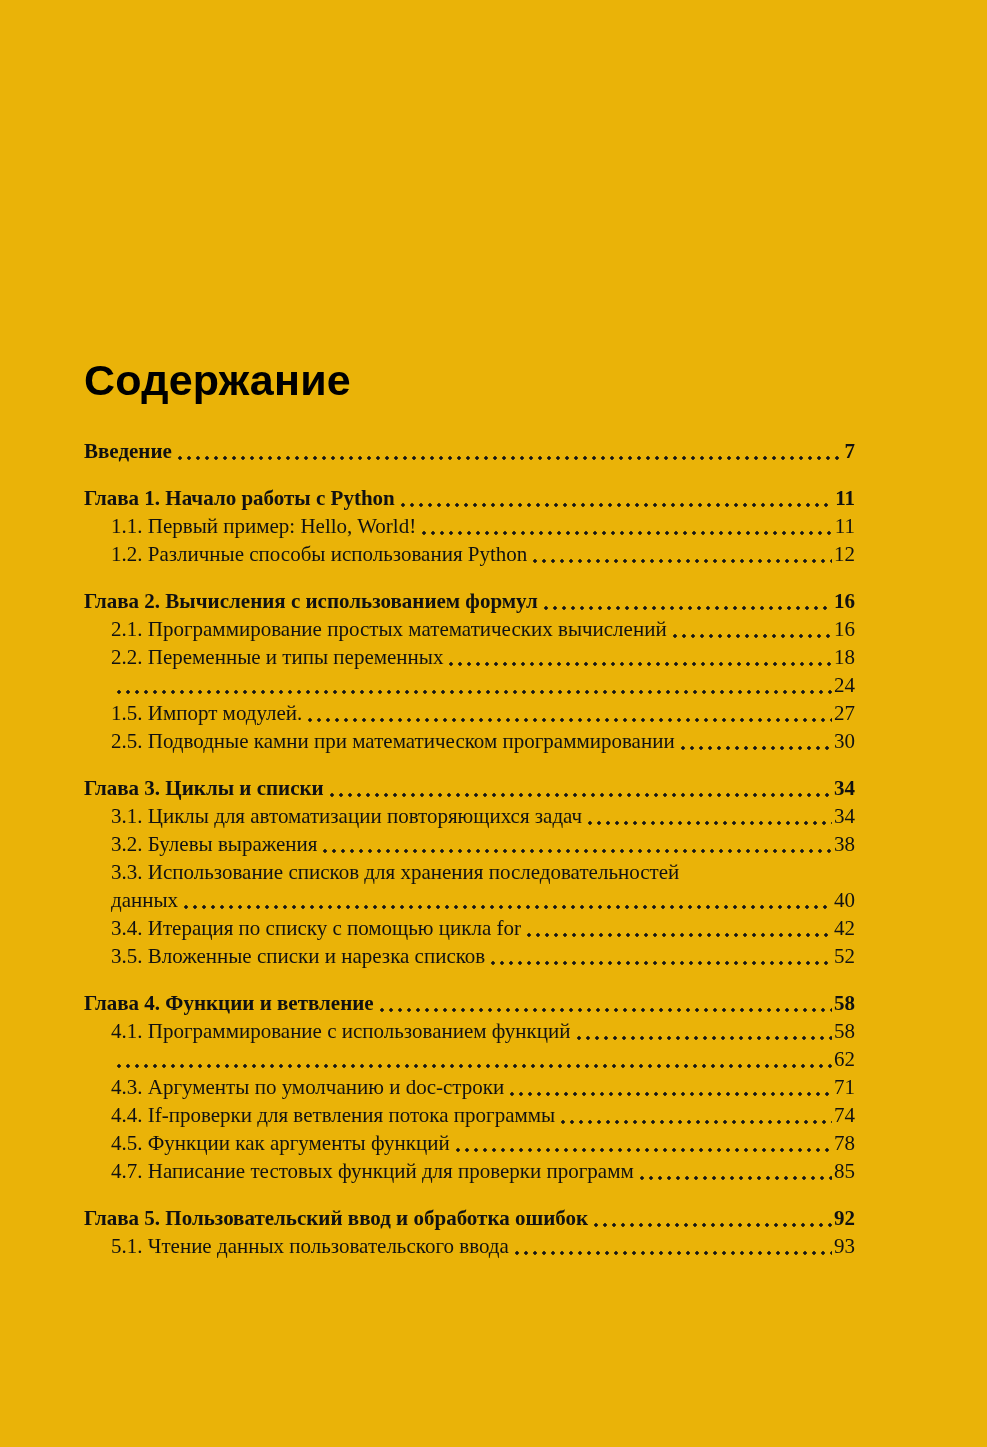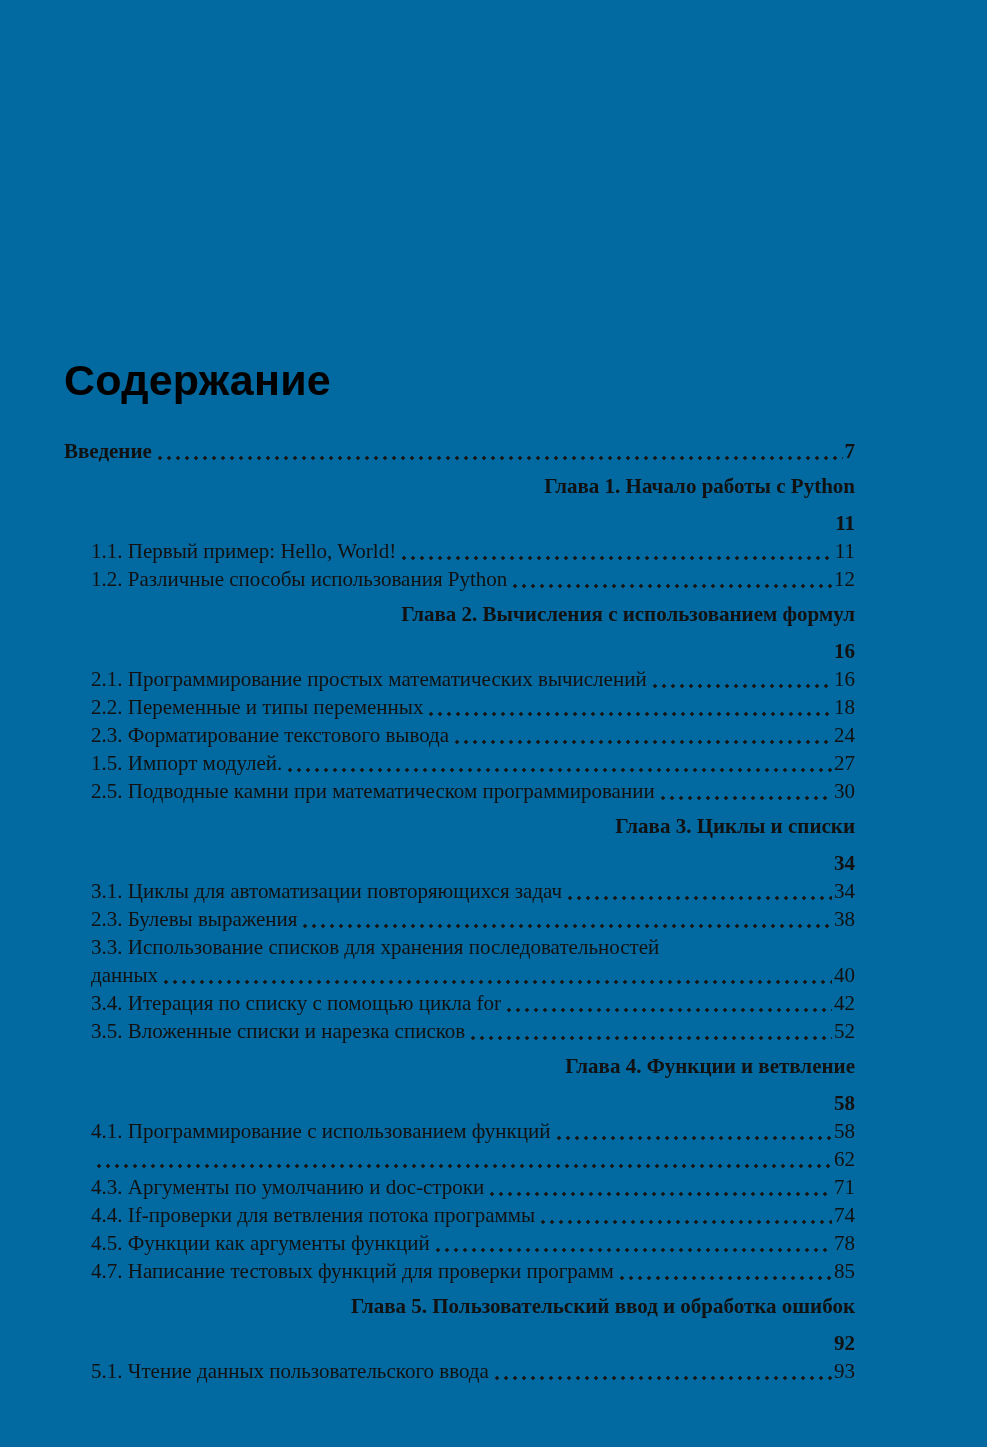--- a/index.html
+++ b/index.html
@@ -5,42 +5,42 @@
   html, body { margin: 0; padding: 0; }
   body {
     width: 987px; height: 1447px;
     background: #ffffff;
     font-family: "Liberation Serif", serif;
     color: #111111;
     overflow: hidden;
   }
   .page {
     position: absolute; inset: 0;
-    padding: 356px 132px 0 64px;
+    padding: 356px 132px 0 84px;
     box-sizing: border-box;
-    background: #0369a1;
+    background: #eab308;
   }
   h1.title {
     font-family: "Liberation Sans", sans-serif;
     font-size: 43px;
     font-weight: 700;
     color: #000000;
     margin: 0 0 32px 0;
     letter-spacing: 0.2px;
   }
   .toc { width: 100%; }
   .row {
     display: flex;
-    align-items: flex-end;
+    align-items: center;
     font-size: 21px;
     line-height: 28px;
     white-space: nowrap;
   }
   .row.bold { font-weight: 700; }
-  .row.gap { margin-top: 7px; flex-direction: column; }
+  .row.gap { margin-top: 19px; }
   .row.indent { padding-left: 27px; }
   .label { flex: 0 0 auto; }
   .leader {
     flex: 1 1 auto;
     height: 4px;
     align-self: flex-end;
     margin: 0 2px 5px 6px;
     background-image: radial-gradient(circle at 2px 2px, #161616 1.5px, rgba(0,0,0,0) 1.9px);
     background-size: 9px 4px;
     background-repeat: repeat-x;
@@ -84,21 +84,20 @@
     <span class="label">2.1. Программирование простых математических вычислений</span>
     <span class="leader"></span>
     <span class="pagenum">16</span>
   </div>
       <div class="row indent">
     <span class="label">2.2. Переменные и типы переменных</span>
     <span class="leader"></span>
     <span class="pagenum">18</span>
   </div>
       <div class="row indent">
-    <span class="label">2.3. Форматирование текстового вывода</span>
     <span class="leader"></span>
     <span class="pagenum">24</span>
   </div>
       <div class="row indent">
     <span class="label">1.5. Импорт модулей.</span>
     <span class="leader"></span>
     <span class="pagenum">27</span>
   </div>
       <div class="row indent">
     <span class="label">2.5. Подводные камни при математическом программировании</span>
@@ -109,21 +108,21 @@
     <span class="label">Глава 3. Циклы и списки</span>
     <span class="leader"></span>
     <span class="pagenum">34</span>
   </div>
       <div class="row indent">
     <span class="label">3.1. Циклы для автоматизации повторяющихся задач</span>
     <span class="leader"></span>
     <span class="pagenum">34</span>
   </div>
       <div class="row indent">
-    <span class="label">2.3. Булевы выражения</span>
+    <span class="label">3.2. Булевы выражения</span>
     <span class="leader"></span>
     <span class="pagenum">38</span>
   </div>
       <div class="row indent no-leader">
     <span class="label">3.3. Использование списков для хранения последовательностей</span>
     <span class="leader"></span>
     <span class="pagenum"></span>
   </div>
       <div class="row indent">
     <span class="label">данных</span>

